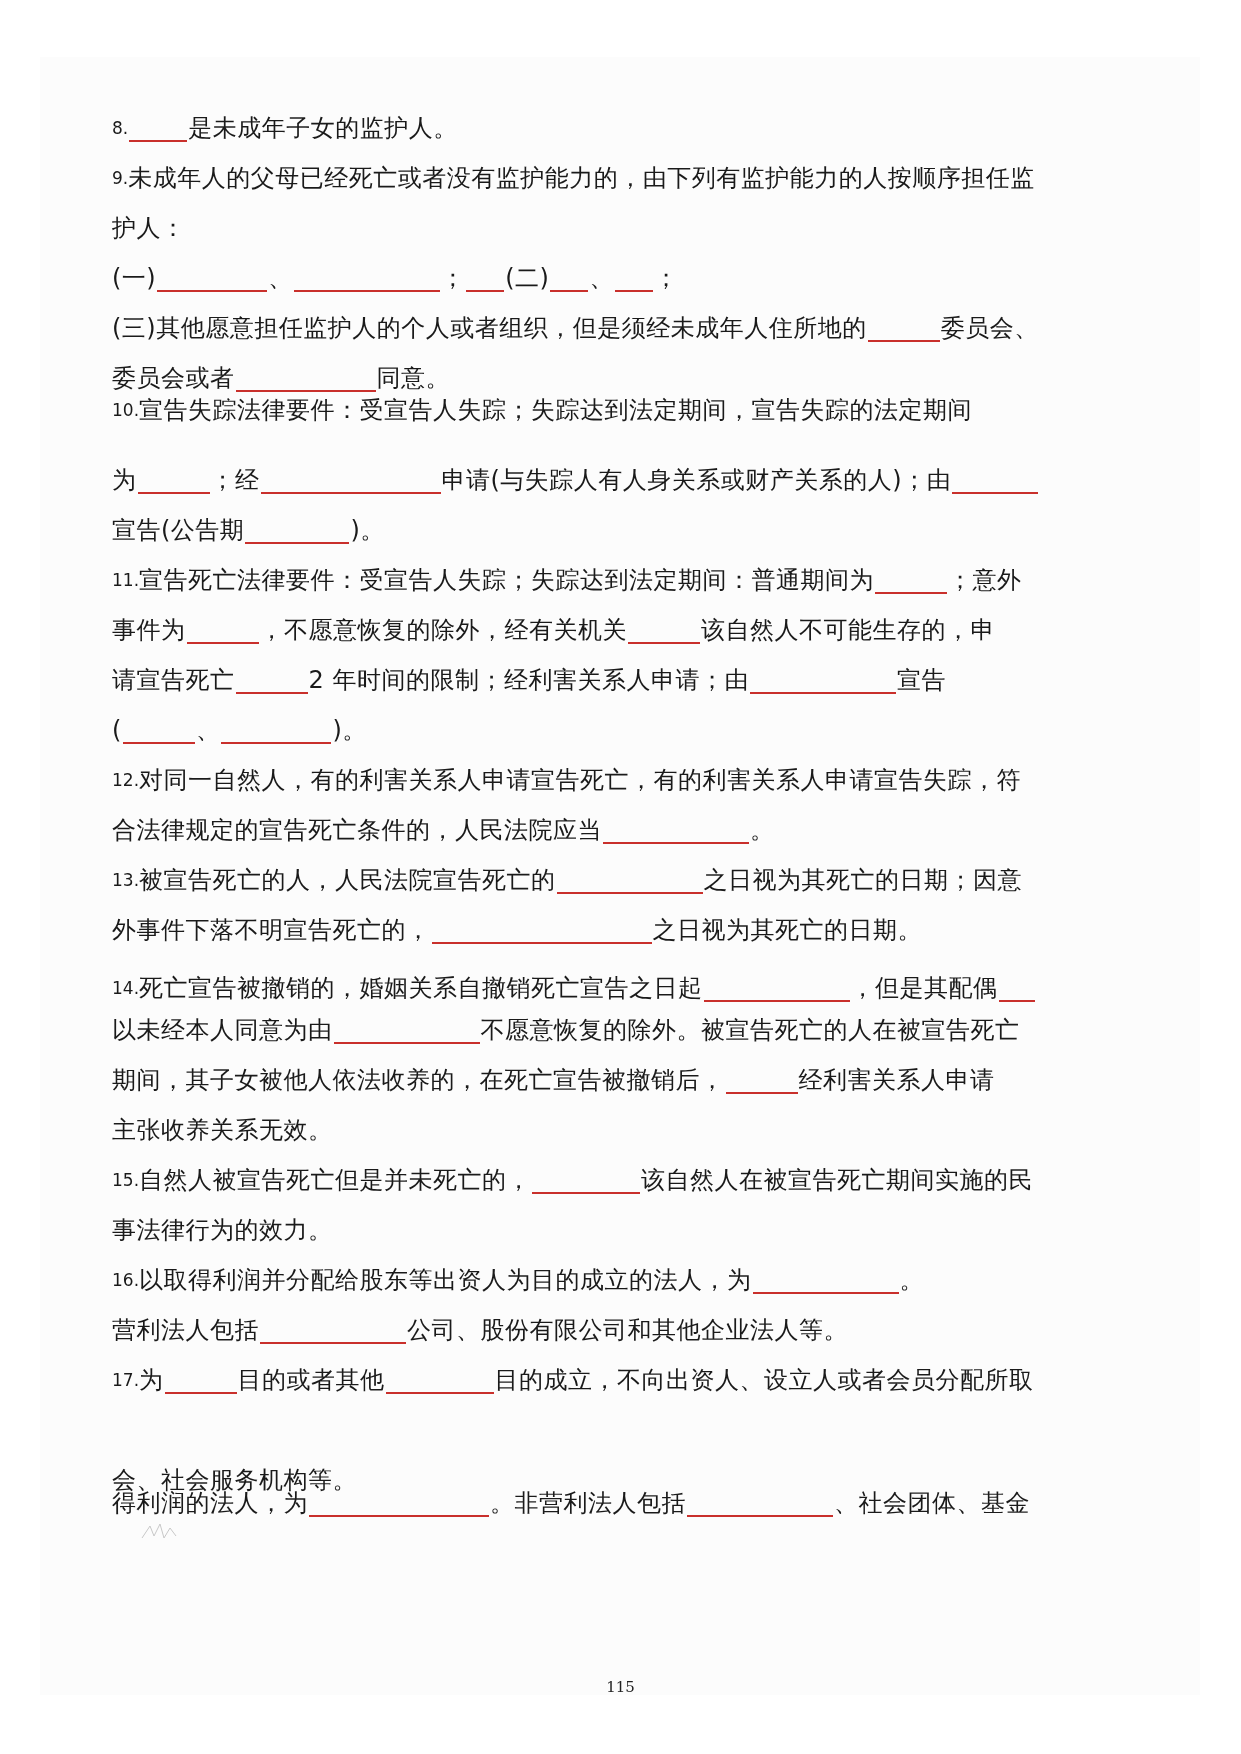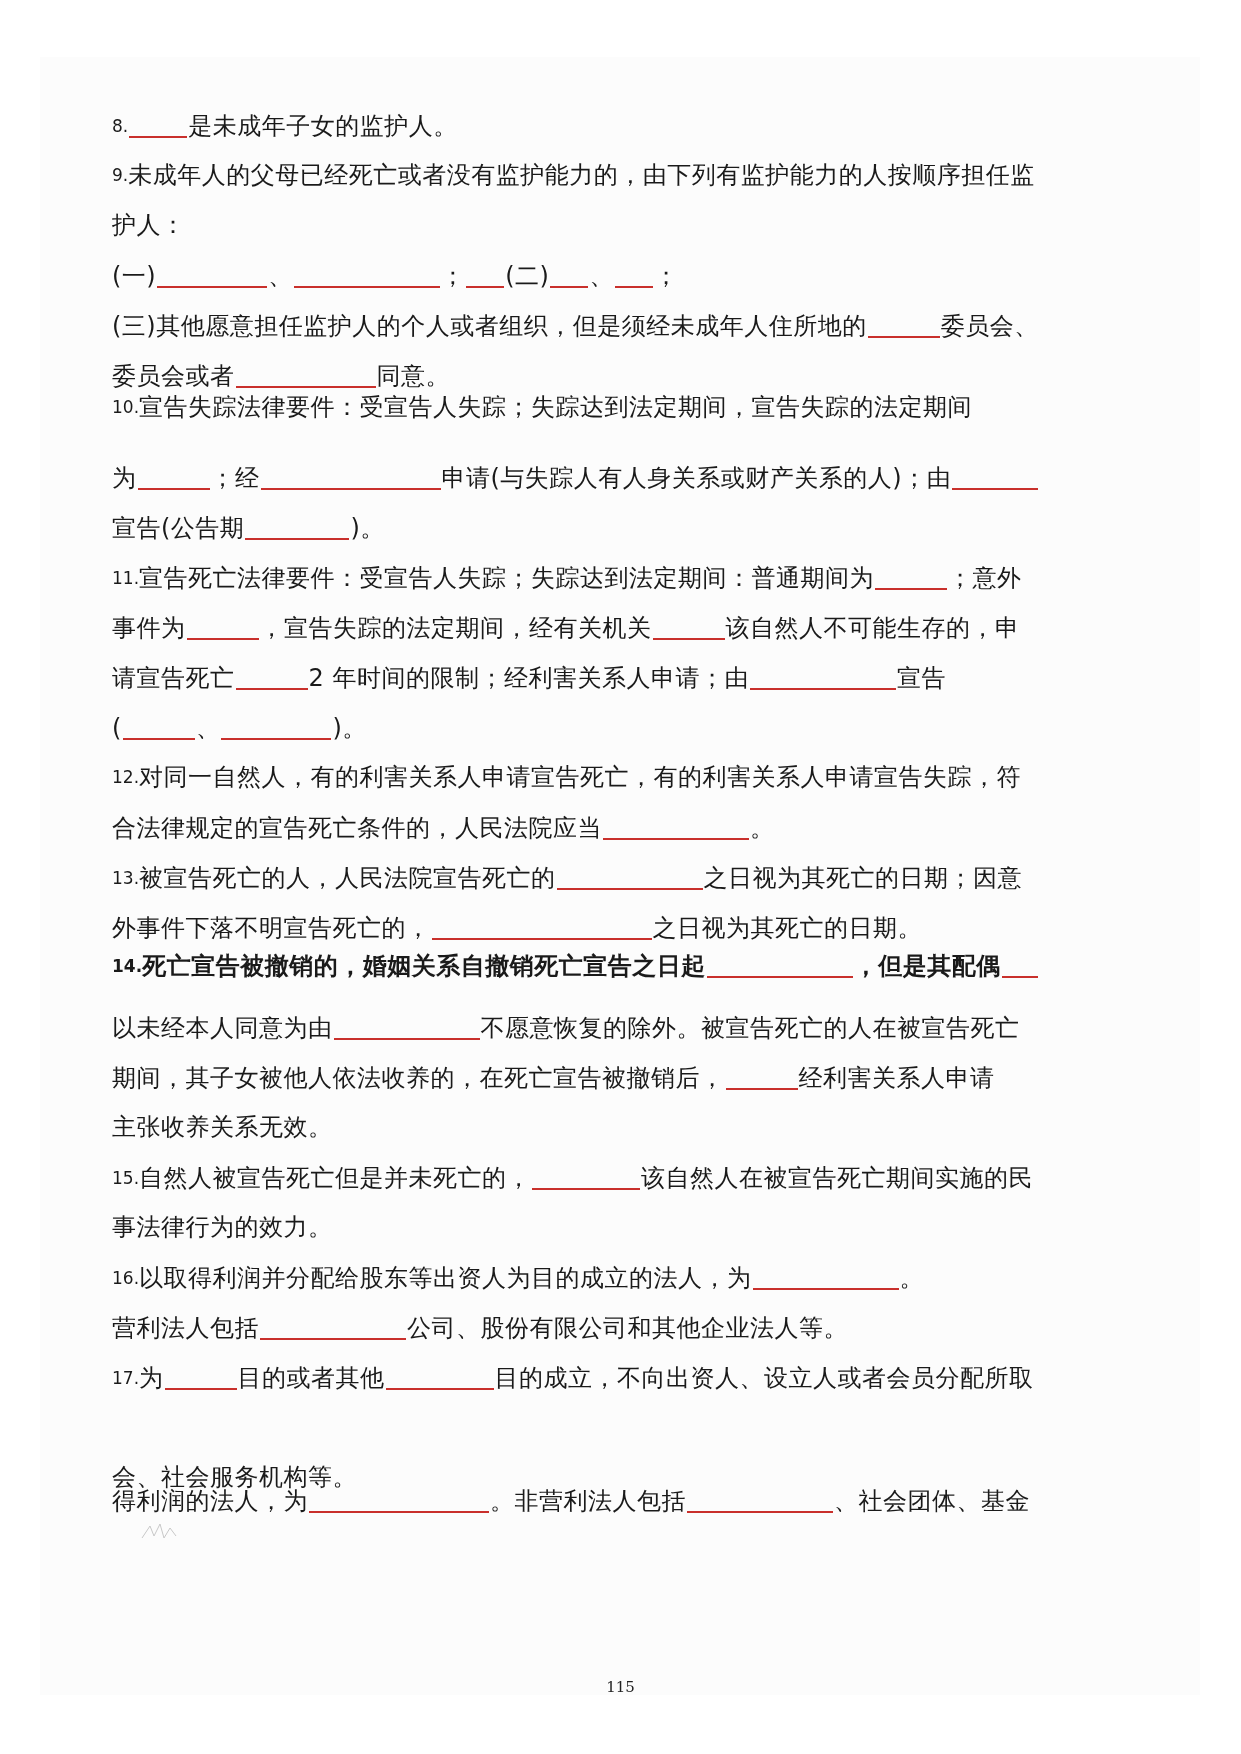--- a/index.html
+++ b/index.html
@@ -7,21 +7,21 @@
     width: 1241px; height: 1754px; background: #ffffff; position: relative; overflow: hidden;
     font-family: "DejaVu Sans", "Liberation Sans", sans-serif;
     color: #1a1a1a;
   }
   .page-panel {
     position: absolute; left: 40px; top: 57px; width: 1160px; height: 1638px;
     background: #fcfcfc;
   }
   .line {
     position: absolute; left: 112px; height: 32px; white-space: nowrap;
-    font-size: 24px; line-height: 27px; letter-spacing: 0.5px;
+    font-size: 24px; line-height: 32px; letter-spacing: 0.5px;
   }
   .seg { display: inline-block; vertical-align: bottom; }
   .num { font-size: 17px; letter-spacing: 0; }
   .blank {
     display: inline-block; vertical-align: bottom; height: 24px;
     border-bottom: 2px solid #c9302c; margin: 0 1px 2px 1px;
   }
   .page-number {
     position: absolute; left: 0; width: 1241px; top: 1678px; text-align: center;
     font-family: "DejaVu Serif", "Liberation Serif", serif; font-size: 15px; color: #222;
@@ -39,28 +39,28 @@
     <div class="line" style="top: 112px;"><span class="seg num">8.</span><span class="blank" style="width: 58px; border-bottom-color: rgb(201, 48, 44);"></span><span class="seg">是未成年子女的监护人。</span></div>
     <div class="line" style="top: 162px;"><span class="seg num">9.</span><span class="seg">未成年人的父母已经死亡或者没有监护能力的，由下列有监护能力的人按顺序担任监</span></div>
     <div class="line" style="top: 212px;"><span class="seg">护人：</span></div>
     <div class="line" style="top: 262px;"><span class="seg">(一)</span><span class="blank" style="width: 110px; border-bottom-color: rgb(201, 48, 44);"></span><span class="seg">、</span><span class="blank" style="width: 146px; border-bottom-color: rgb(201, 48, 44);"></span><span class="seg">；</span><span class="blank" style="width: 38px; border-bottom-color: rgb(201, 48, 44);"></span><span class="seg">(二)</span><span class="blank" style="width: 38px; border-bottom-color: rgb(201, 48, 44);"></span><span class="seg">、</span><span class="blank" style="width: 38px; border-bottom-color: rgb(201, 48, 44);"></span><span class="seg">；</span></div>
     <div class="line" style="top: 312px;"><span class="seg">(三)其他愿意担任监护人的个人或者组织，但是须经未成年人住所地的</span><span class="blank" style="width: 72px; border-bottom-color: rgb(201, 48, 44);"></span><span class="seg">委员会、</span></div>
     <div class="line" style="top: 362px;"><span class="seg">委员会或者</span><span class="blank" style="width: 140px; border-bottom-color: rgb(201, 48, 44);"></span><span class="seg">同意。</span></div>
     <div class="line" style="top: 394px;"><span class="seg num">10.</span><span class="seg">宣告失踪法律要件：受宣告人失踪；失踪达到法定期间，宣告失踪的法定期间</span></div>
     <div class="line" style="top: 464px;"><span class="seg">为</span><span class="blank" style="width: 72px; border-bottom-color: rgb(201, 48, 44);"></span><span class="seg">；经</span><span class="blank" style="width: 180px; border-bottom-color: rgb(201, 48, 44);"></span><span class="seg">申请(与失踪人有人身关系或财产关系的人)；由</span><span class="blank" style="width: 86px; border-bottom-color: rgb(201, 48, 44);"></span></div>
     <div class="line" style="top: 514px;"><span class="seg">宣告(公告期</span><span class="blank" style="width: 104px; border-bottom-color: rgb(201, 48, 44);"></span><span class="seg">)。</span></div>
     <div class="line" style="top: 564px;"><span class="seg num">11.</span><span class="seg">宣告死亡法律要件：受宣告人失踪；失踪达到法定期间：普通期间为</span><span class="blank" style="width: 72px; border-bottom-color: rgb(201, 48, 44);"></span><span class="seg">；意外</span></div>
-    <div class="line" style="top: 614px;"><span class="seg">事件为</span><span class="blank" style="width: 72px; border-bottom-color: rgb(201, 48, 44);"></span><span class="seg">，宣告失踪的法定期间，经有关机关</span><span class="blank" style="width: 72px; border-bottom-color: rgb(201, 48, 44);"></span><span class="seg">该自然人不可能生存的，申</span></div>
+    <div class="line" style="top: 614px;"><span class="seg">事件为</span><span class="blank" style="width: 72px; border-bottom-color: rgb(201, 48, 44);"></span><span class="seg">，不愿意恢复的除外，经有关机关</span><span class="blank" style="width: 72px; border-bottom-color: rgb(201, 48, 44);"></span><span class="seg">该自然人不可能生存的，申</span></div>
     <div class="line" style="top: 664px;"><span class="seg">请宣告死亡</span><span class="blank" style="width: 72px; border-bottom-color: rgb(201, 48, 44);"></span><span class="seg">2 年时间的限制；经利害关系人申请；由</span><span class="blank" style="width: 146px; border-bottom-color: rgb(201, 48, 44);"></span><span class="seg">宣告</span></div>
     <div class="line" style="top: 714px;"><span class="seg">(</span><span class="blank" style="width: 72px; border-bottom-color: rgb(201, 48, 44);"></span><span class="seg">、</span><span class="blank" style="width: 110px; border-bottom-color: rgb(201, 48, 44);"></span><span class="seg">)。</span></div>
     <div class="line" style="top: 764px;"><span class="seg num">12.</span><span class="seg">对同一自然人，有的利害关系人申请宣告死亡，有的利害关系人申请宣告失踪，符</span></div>
     <div class="line" style="top: 814px; text-align: center;"><span class="seg">合法律规定的宣告死亡条件的，人民法院应当</span><span class="blank" style="width: 146px; border-bottom-color: rgb(201, 48, 44);"></span><span class="seg">。</span></div>
     <div class="line" style="top: 864px;"><span class="seg num">13.</span><span class="seg">被宣告死亡的人，人民法院宣告死亡的</span><span class="blank" style="width: 146px; border-bottom-color: rgb(201, 48, 44);"></span><span class="seg">之日视为其死亡的日期；因意</span></div>
     <div class="line" style="top: 914px;"><span class="seg">外事件下落不明宣告死亡的，</span><span class="blank" style="width: 220px; border-bottom-color: rgb(201, 48, 44);"></span><span class="seg">之日视为其死亡的日期。</span></div>
-    <div class="line" style="top: 952px; font-weight: bold;"><span class="seg num">14.</span><span class="seg">死亡宣告被撤销的，婚姻关系自撤销死亡宣告之日起</span><span class="blank" style="width: 146px; border-bottom-color: rgb(201, 48, 44);"></span><span class="seg">，但是其配偶</span><span class="blank" style="width: 36px; border-bottom-color: rgb(201, 48, 44);"></span></div>
+    <div class="line" style="top: 972px;"><span class="seg num">14.</span><span class="seg">死亡宣告被撤销的，婚姻关系自撤销死亡宣告之日起</span><span class="blank" style="width: 146px; border-bottom-color: rgb(201, 48, 44);"></span><span class="seg">，但是其配偶</span><span class="blank" style="width: 36px; border-bottom-color: rgb(201, 48, 44);"></span></div>
     <div class="line" style="top: 1014px;"><span class="seg">以未经本人同意为由</span><span class="blank" style="width: 146px; border-bottom-color: rgb(201, 48, 44);"></span><span class="seg">不愿意恢复的除外。被宣告死亡的人在被宣告死亡</span></div>
     <div class="line" style="top: 1064px;"><span class="seg">期间，其子女被他人依法收养的，在死亡宣告被撤销后，</span><span class="blank" style="width: 72px; border-bottom-color: rgb(201, 48, 44);"></span><span class="seg">经利害关系人申请</span></div>
     <div class="line" style="top: 1114px;"><span class="seg">主张收养关系无效。</span></div>
     <div class="line" style="top: 1164px;"><span class="seg num">15.</span><span class="seg">自然人被宣告死亡但是并未死亡的，</span><span class="blank" style="width: 108px; border-bottom-color: rgb(201, 48, 44);"></span><span class="seg">该自然人在被宣告死亡期间实施的民</span></div>
     <div class="line" style="top: 1214px;"><span class="seg">事法律行为的效力。</span></div>
     <div class="line" style="top: 1264px;"><span class="seg num">16.</span><span class="seg">以取得利润并分配给股东等出资人为目的成立的法人，为</span><span class="blank" style="width: 146px; border-bottom-color: rgb(201, 48, 44);"></span><span class="seg">。</span></div>
     <div class="line" style="top: 1314px;"><span class="seg">营利法人包括</span><span class="blank" style="width: 146px; border-bottom-color: rgb(201, 48, 44);"></span><span class="seg">公司、股份有限公司和其他企业法人等。</span></div>
     <div class="line" style="top: 1364px;"><span class="seg num">17.</span><span class="seg">为</span><span class="blank" style="width: 72px; border-bottom-color: rgb(201, 48, 44);"></span><span class="seg">目的或者其他</span><span class="blank" style="width: 108px; border-bottom-color: rgb(201, 48, 44);"></span><span class="seg">目的成立，不向出资人、设立人或者会员分配所取</span></div>
     <div class="line" style="top: 1487px;"><span class="seg">得利润的法人，为</span><span class="blank" style="width: 180px; border-bottom-color: rgb(201, 48, 44);"></span><span class="seg">。非营利法人包括</span><span class="blank" style="width: 146px; border-bottom-color: rgb(201, 48, 44);"></span><span class="seg">、社会团体、基金</span></div>
     <div class="line" style="top: 1464px;"><span class="seg">会、社会服务机构等。</span></div>

